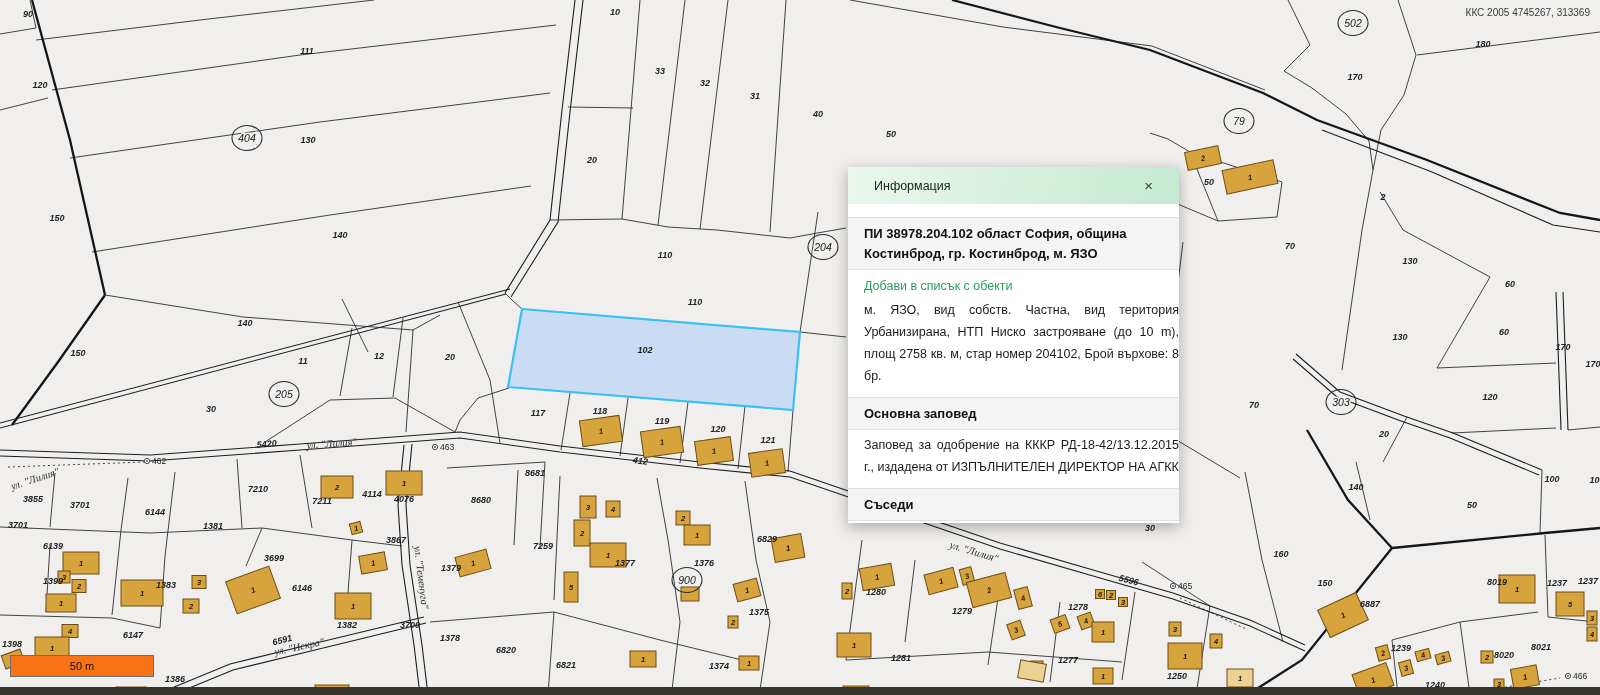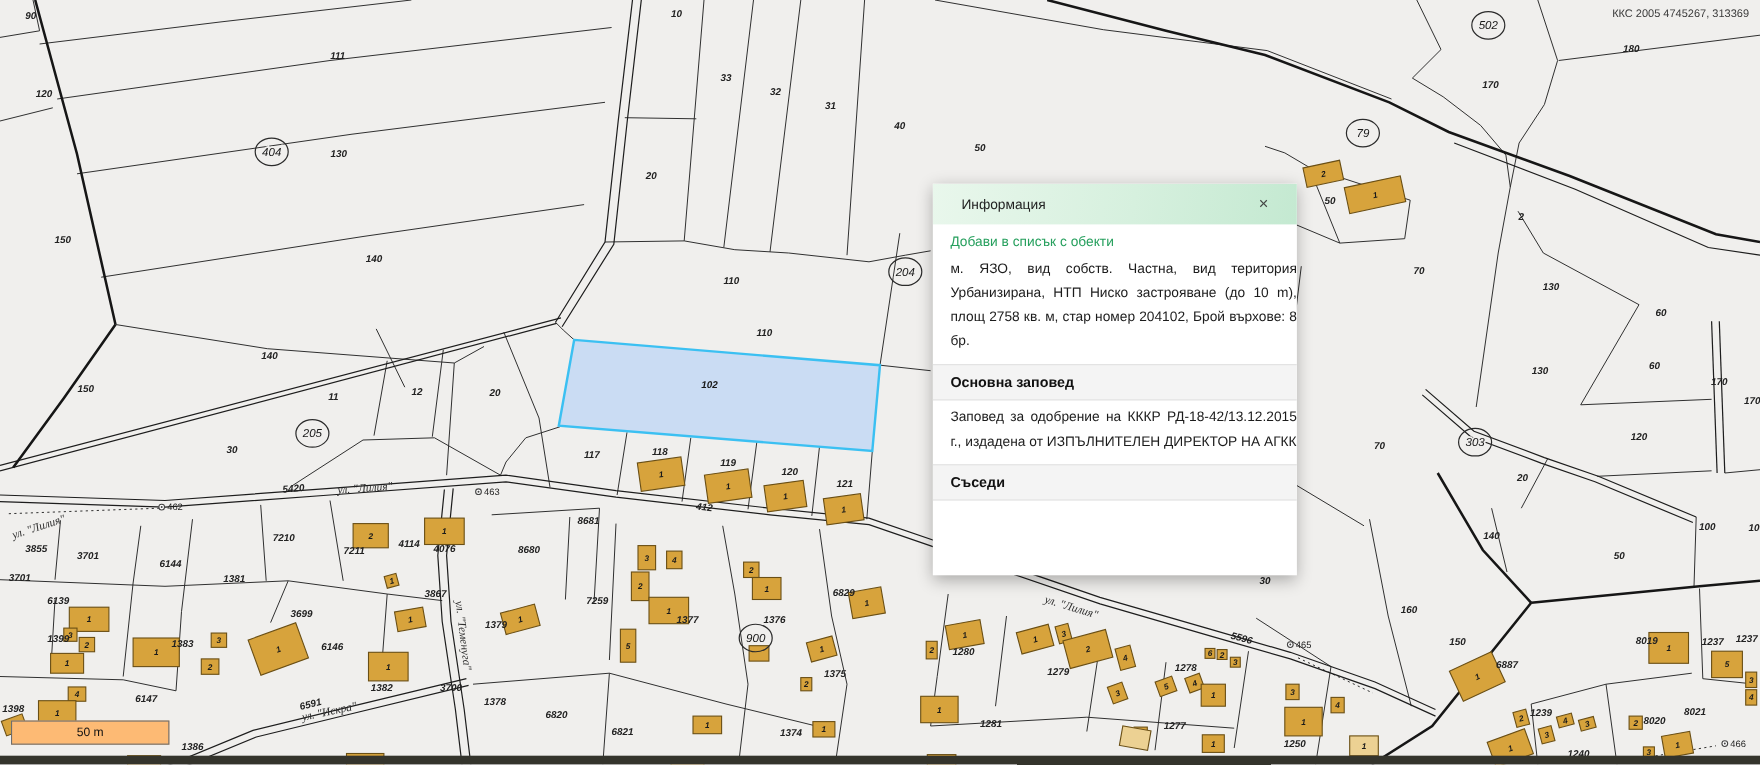--- a/index.html
+++ b/index.html
@@ -25,21 +25,21 @@
     padding:0 8px;font-size:12.5px;color:#1c1c1c;z-index:6;}
   .statusbar .lbl{margin:0 4px 0 6px;white-space:nowrap;}
   .statusbar input{border:none;background:#fff;height:19px;font-size:12.5px;
     color:#1c1c1c;padding:0 4px;font-family:"Liberation Sans",sans-serif;}
   .in-scale{width:50px;} .in-x{width:68px;} .in-y{width:58px;}
   .crs{display:flex;align-items:center;cursor:pointer;margin-left:2px;}
   .crs b{color:#169a4c;font-size:13px;white-space:nowrap;}
   .caret{color:#169a4c;font-size:8px;margin-left:8px;}
   .search{margin-left:12px;cursor:pointer;display:flex;align-items:center;}
   
-  .scalebar{position:absolute;left:10px;top:655px;width:142px;height:20px;background:#fdba74;
+  .scalebar{position:absolute;left:10px;top:655px;width:142px;height:20px;background:#f97316;
     border:1px solid #6e6e6e;text-align:center;font-size:11px;line-height:20px;color:#111;z-index:6;}
   .topcoords{position:absolute;right:10px;top:7px;font-size:10px;color:#3a3a3a;z-index:6;}
 </style>
 </head>
 <body>
 
 <div class="stage">
   <svg id="map" width="1600" height="695">
       <rect x="0" y="0" width="1600" height="695" fill="#f0efed"></rect>
       <polyline points="36,40 200,20 374,0" fill="none" stroke="#2e2e2e" stroke-width="0.9"></polyline>
@@ -426,20 +426,21 @@
       <circle cx="1568" cy="676" r="0.9" fill="#444"></circle>
       <text x="1573" y="679" font-size="8.5" fill="#222">466</text>
       <rect x="0" y="687" width="1600" height="8" fill="#34342c"></rect>
     </svg>
 
   <div class="panel">
     <div class="panel-header">
       <span>Информация</span>
       <span class="panel-close">×</span>
     </div>
+    <div class="strip first">ПИ 38978.204.102 област София, община Костинброд, гр. Костинброд, м. ЯЗО</div>
     <div class="add-link">Добави в списък с обекти</div>
     <p>м. ЯЗО, вид собств. Частна, вид територия Урбанизирана, НТП Ниско застрояване (до 10 m), площ 2758 кв. м, стар номер 204102, Брой върхове: 8 бр.</p>
     <div class="strip">Основна заповед</div>
     <p>Заповед за одобрение на КККР РД-18-42/13.12.2015 г., издадена от ИЗПЪЛНИТЕЛЕН ДИРЕКТОР НА АГКК</p>
     <div class="strip">Съседи</div>
 
   </div>
 
 
   <div class="scalebar">50 m</div>

